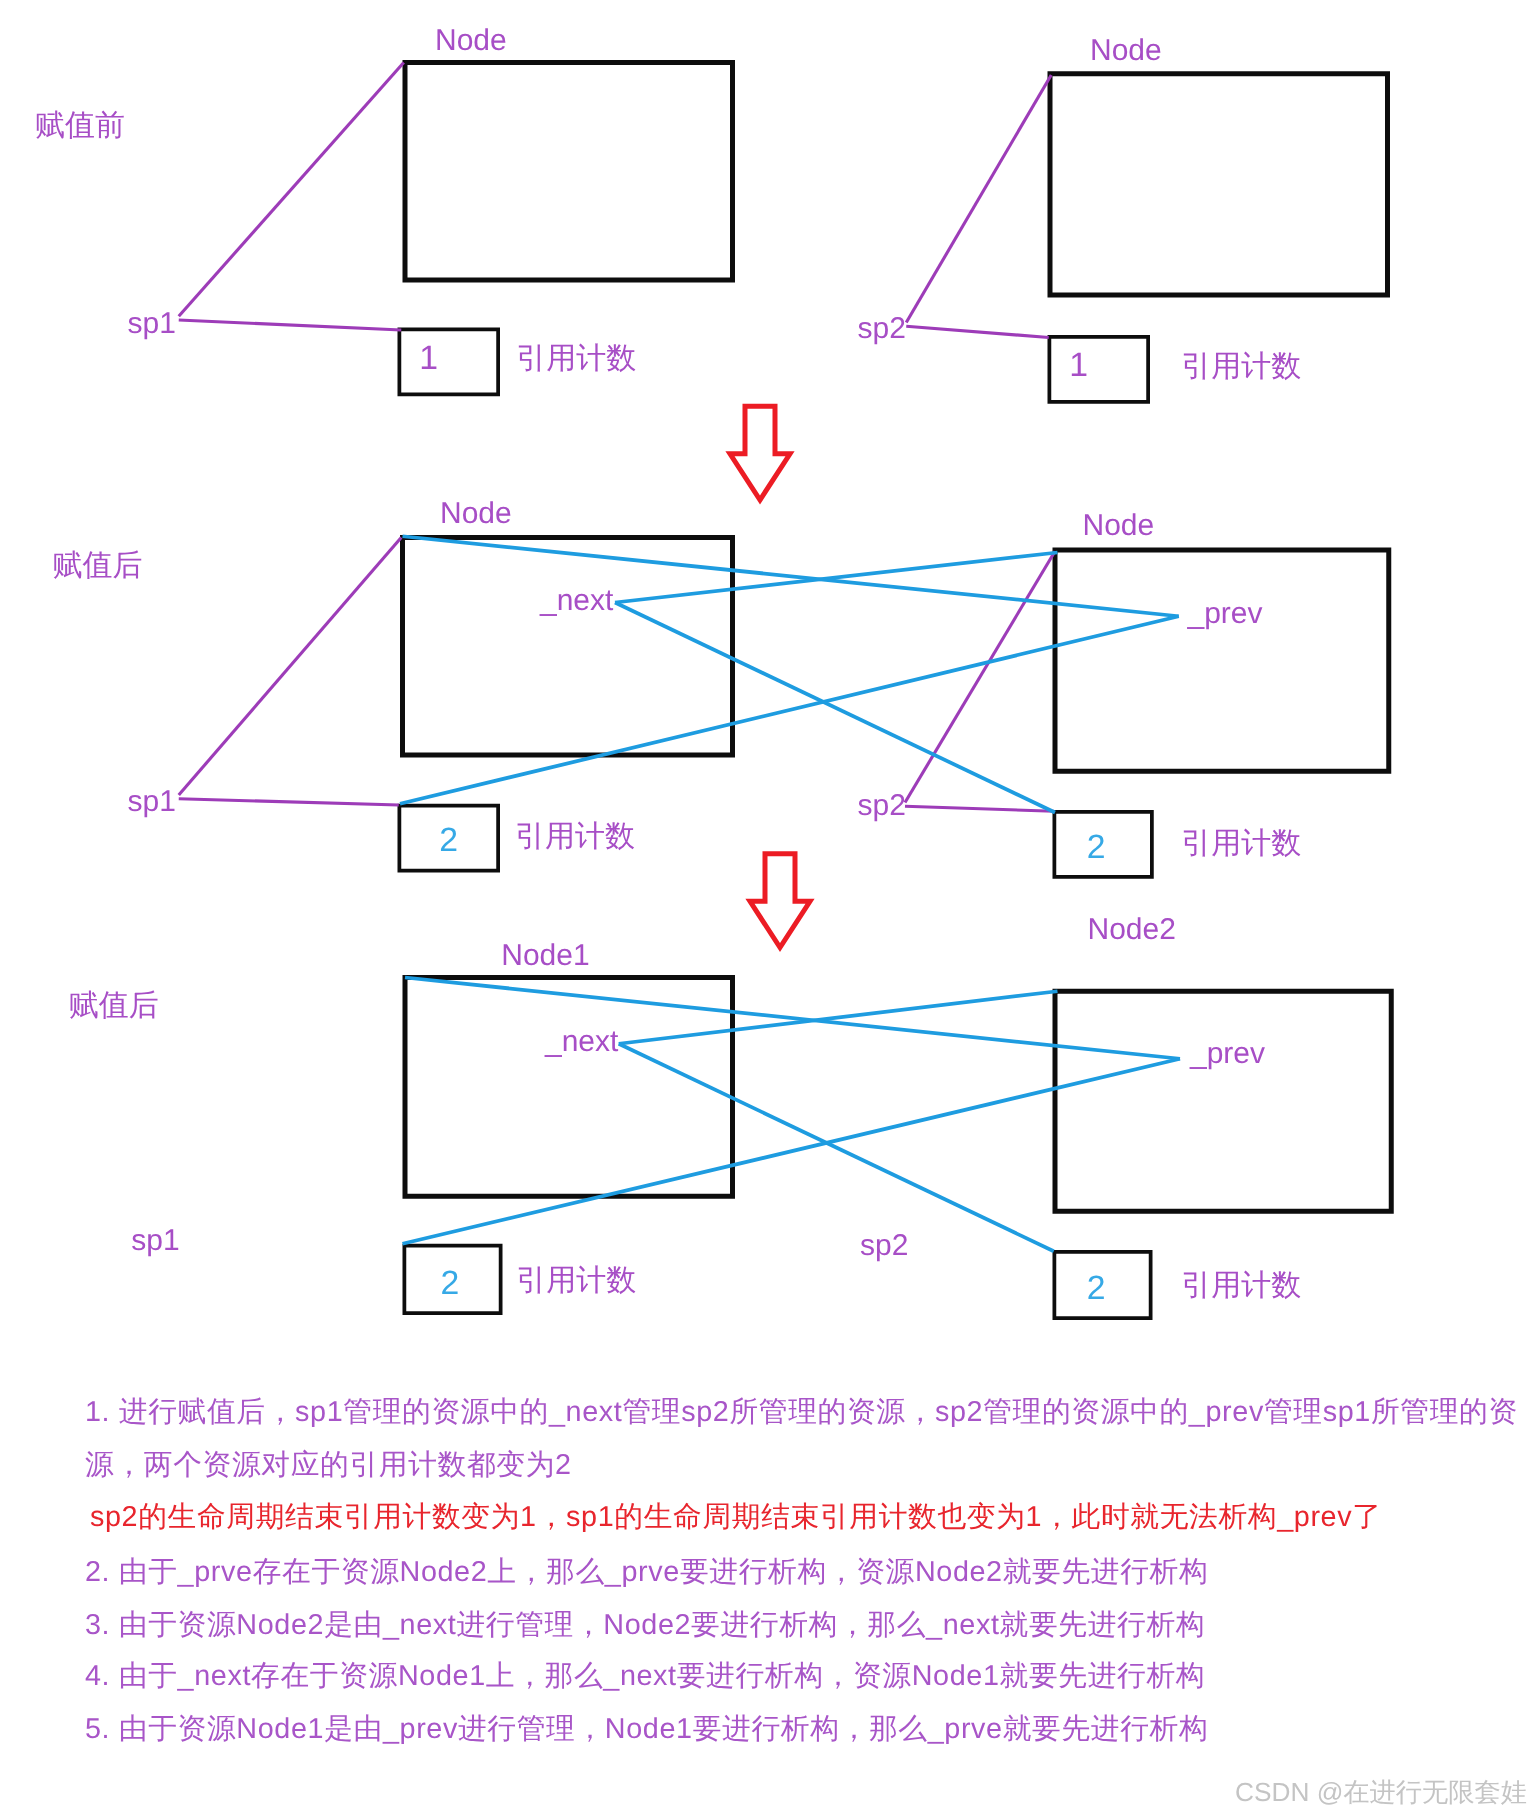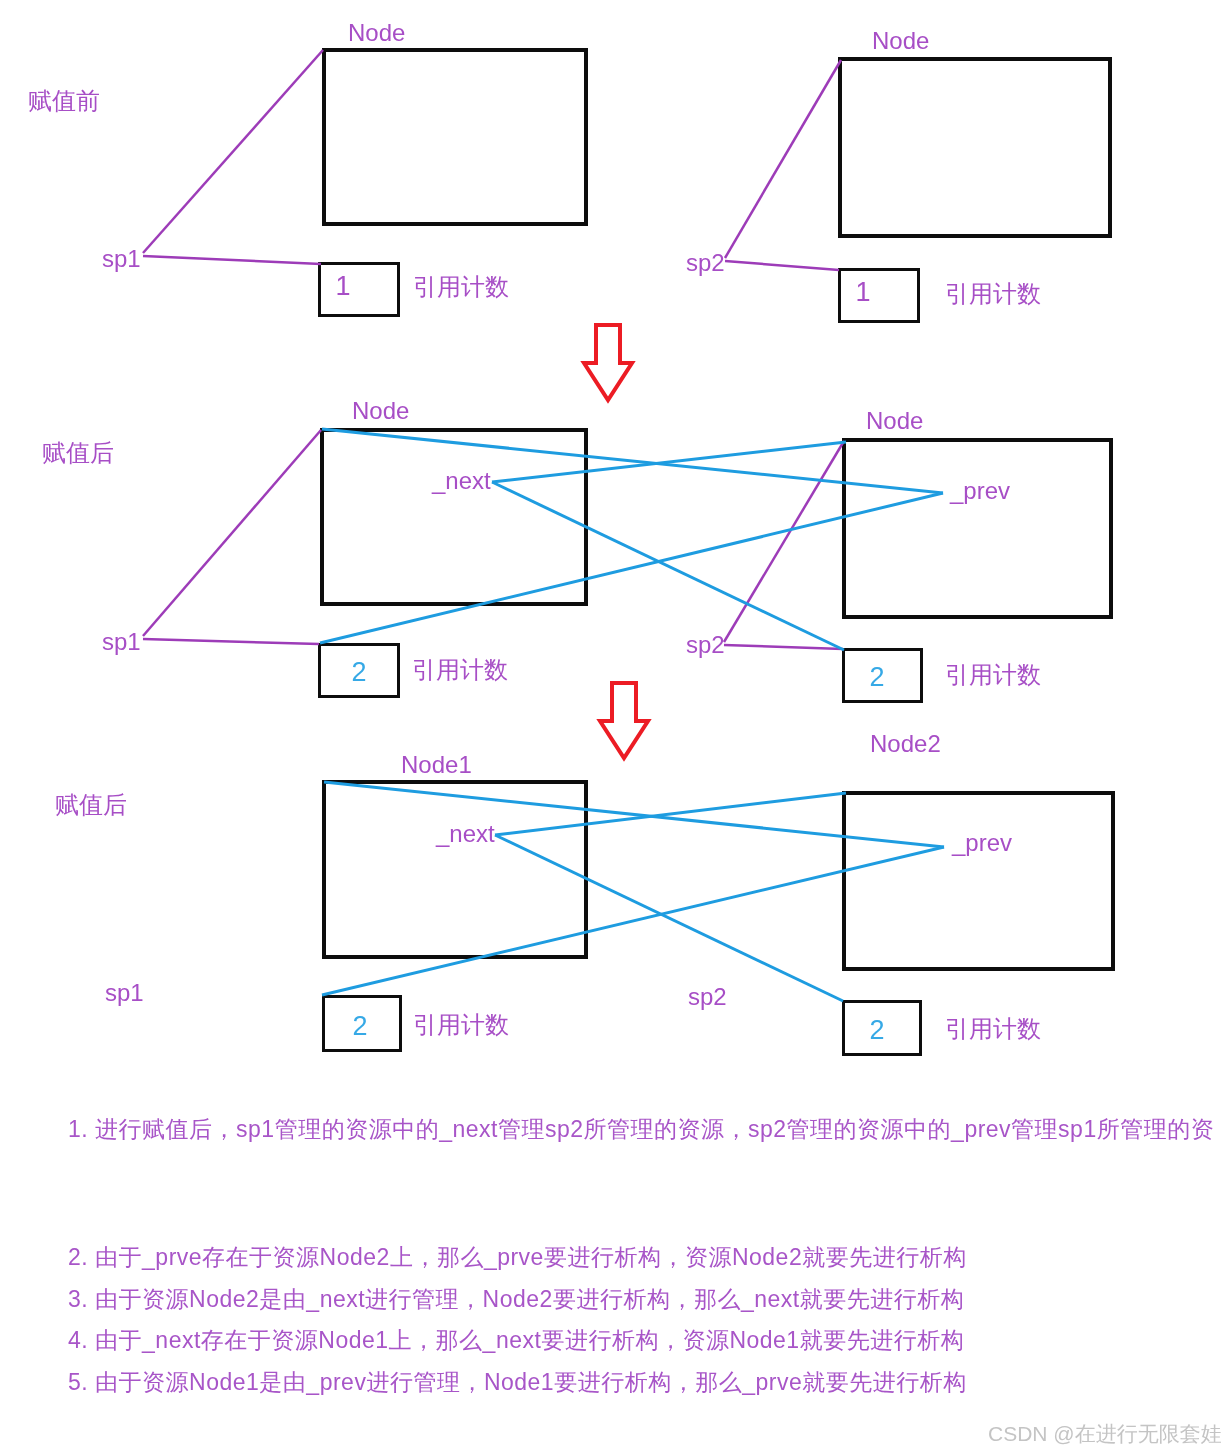--- a/index.html
+++ b/index.html
@@ -96,20 +96,22 @@
   <div class="plabel" style="left:436px;top:821px;">_next</div>
   <div class="plabel" style="left:952px;top:830px;">_prev</div>
   <div class="plabel" style="left:105px;top:980px;">sp1</div>
   <div class="plabel" style="left:688px;top:984px;">sp2</div>
   <div class="num num-cyan" style="left:343px;top:1012px;">2</div>
   <div class="num num-cyan" style="left:860px;top:1016px;">2</div>
   <div class="plabel" style="left:413px;top:1012px;">引用计数</div>
   <div class="plabel" style="left:945px;top:1016px;">引用计数</div>
 
   <div class="note note-purple" style="top:1114px;">1. 进行赋值后，sp1管理的资源中的_next管理sp2所管理的资源，sp2管理的资源中的_prev管理sp1所管理的资</div>
+  <div class="note note-purple" style="top:1156px;">源，两个资源对应的引用计数都变为2</div>
+  <div class="note note-red" style="top:1198px;">sp2的生命周期结束引用计数变为1，sp1的生命周期结束引用计数也变为1，此时就无法析构_prev了</div>
   <div class="note note-purple" style="top:1242px;">2. 由于_prve存在于资源Node2上，那么_prve要进行析构，资源Node2就要先进行析构</div>
   <div class="note note-purple" style="top:1284px;">3. 由于资源Node2是由_next进行管理，Node2要进行析构，那么_next就要先进行析构</div>
   <div class="note note-purple" style="top:1325px;">4. 由于_next存在于资源Node1上，那么_next要进行析构，资源Node1就要先进行析构</div>
   <div class="note note-purple" style="top:1367px;">5. 由于资源Node1是由_prev进行管理，Node1要进行析构，那么_prve就要先进行析构</div>
 
   <div class="watermark" style="left:988px;top:1420px;">CSDN @在进行无限套娃</div>
 
 </div>
 
 </body></html>

